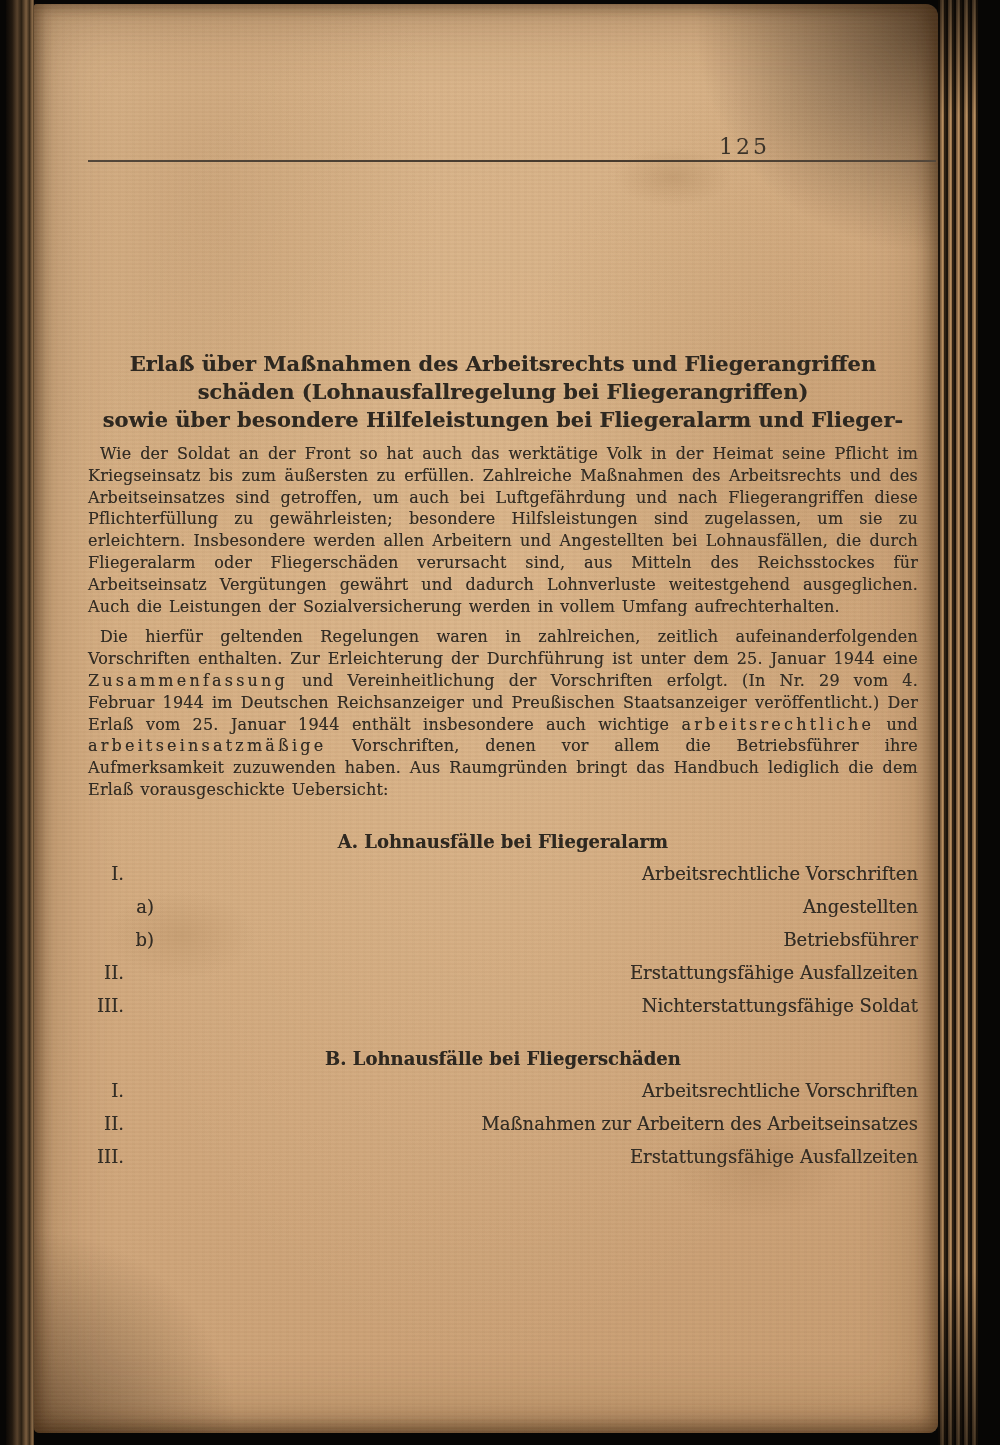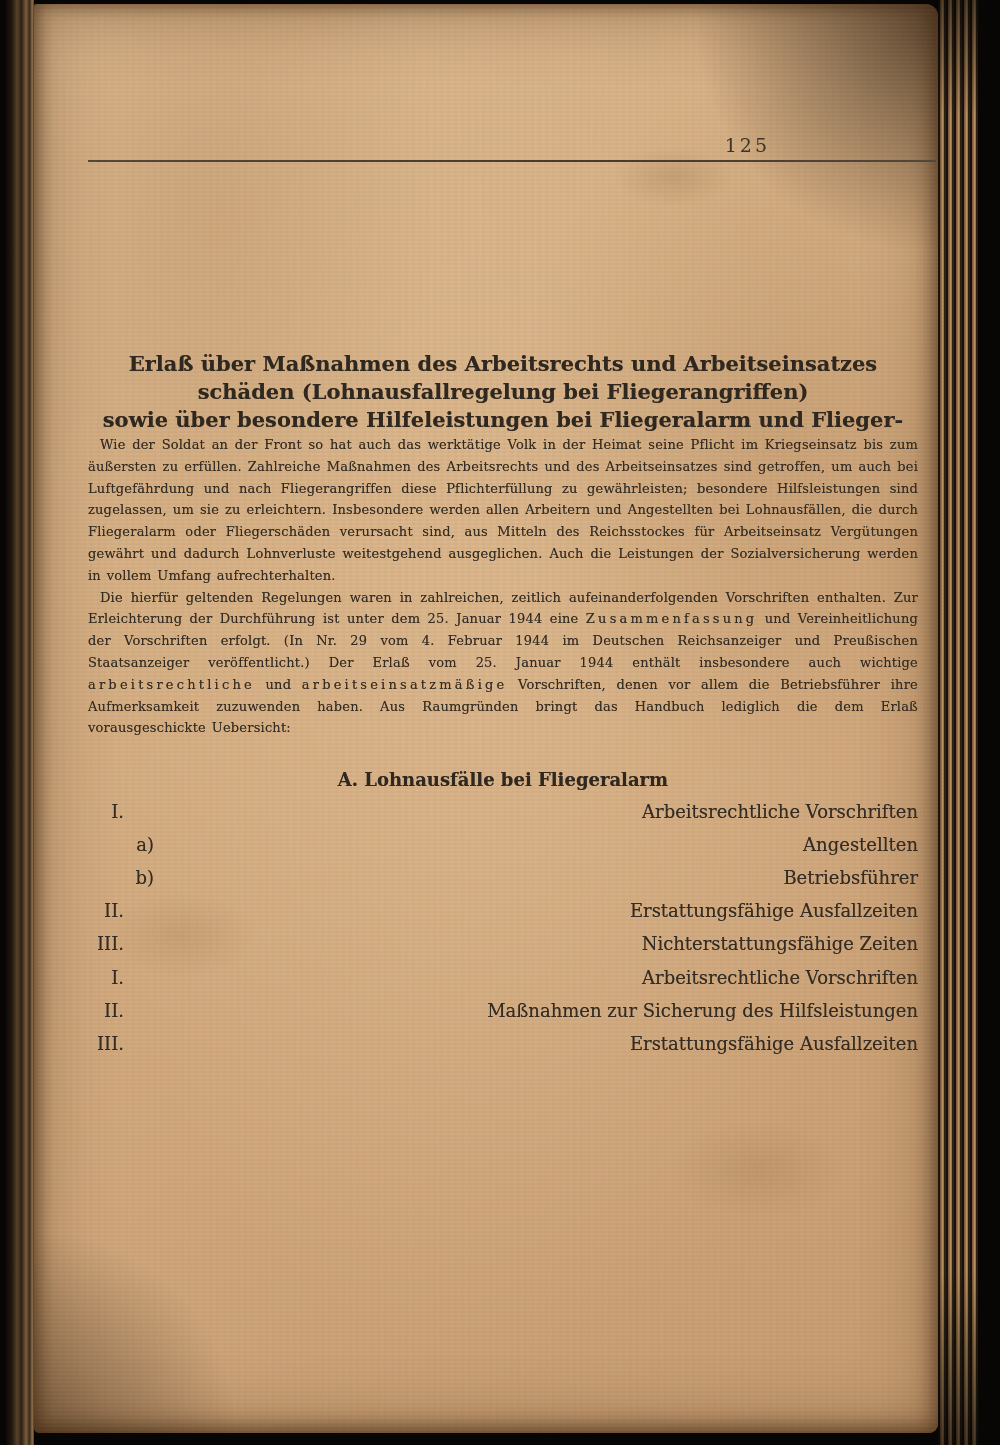--- a/index.html
+++ b/index.html
@@ -55,39 +55,40 @@
       repeating-linear-gradient(90deg, rgba(90,60,30,0.02) 0 3px, rgba(0,0,0,0) 3px 7px);
   }
   .stain { position: absolute; border-radius: 50%; pointer-events: none; }
   .stain.s1 { left: 64%; top: 10%; width: 120px; height: 60px; background: radial-gradient(ellipse, rgba(125,85,45,0.18), rgba(125,85,45,0) 70%); }
   .stain.s2 { left: 8%;  top: 62%; width: 150px; height: 90px; background: radial-gradient(ellipse, rgba(130,90,48,0.14), rgba(130,90,48,0) 70%); }
   .stain.s3 { left: 70%; top: 78%; width: 180px; height: 100px; background: radial-gradient(ellipse, rgba(120,82,44,0.13), rgba(120,82,44,0) 70%); }
 
   
   .folio {
     position: absolute; top: 130px; right: 168px;
-    font-size: 19px; letter-spacing: 3px; color: #3c342a; font-weight: 500;
+    font-size: 22px; letter-spacing: 3px; color: #3c342a; font-weight: 500;
   }
   .head-rule {
     position: absolute; top: 156px; left: 54px; right: 2px; height: 2px;
     background: linear-gradient(90deg, #53473a, #463a2d 60%, #53473a);
   }
 
   
   .content {
     position: absolute; top: 346px; left: 54px; width: 830px;
     color: #322c24;
     text-shadow: 0 0 0.5px rgba(60,48,35,0.55);
   }
   .doc-title { text-align: center; font-weight: bold; font-size: 21px; line-height: 28px; color: #2e2820; }
   .doc-title .t-line { display: block; }
   .doc-date { text-align: center; font-weight: bold; font-size: 18px; margin-top: 9px; color: #2e2820; }
 
   .para {
-    font-size: 13px; line-height: 21.8px;
+    margin-top: 9px;
+    font-size: 16px; line-height: 21.8px;
     text-align: justify;
     text-indent: 12px;
     word-spacing: 1.5px; letter-spacing: 0.2px;
   }
   .spaced { letter-spacing: 3.2px; }
 
   .sec-heading {
     margin-top: 30px;
     text-align: center; font-weight: bold; font-size: 18px; color: #2e2820;
   }
@@ -112,21 +113,21 @@
     <div class="stain s1"></div>
     <div class="stain s2"></div>
     <div class="stain s3"></div>
 
     <div class="folio">125</div>
     <div class="head-rule"></div>
 
     <div class="content">
 
       <h1 class="doc-title">
-        <span class="t-line">Erlaß über Maßnahmen des Arbeitsrechts und Arbeitseinsatzes</span>
+        <span class="t-line">Erlaß über Maßnahmen des Arbeitsrechts und Fliegerangriffen</span>
         <span class="t-line">schäden (Lohnausfallregelung bei Fliegerangriffen)</span>
         <span class="t-line">sowie über besondere Hilfeleistungen bei Fliegeralarm und Flieger-</span>
       </h1>
 
 
       <p class="para">Wie der Soldat an der Front so hat auch das werktätige Volk in der Heimat seine Pflicht im Kriegseinsatz bis zum äußersten zu erfüllen. Zahlreiche Maßnahmen des Arbeitsrechts und des Arbeitseinsatzes sind getroffen, um auch bei Luftgefährdung und nach Fliegerangriffen diese Pflichterfüllung zu gewährleisten; besondere Hilfsleistungen sind zugelassen, um sie zu erleichtern. Insbesondere werden allen Arbeitern und Angestellten bei Lohnausfällen, die durch Fliegeralarm oder Fliegerschäden verursacht sind, aus Mitteln des Reichsstockes für Arbeitseinsatz Vergütungen gewährt und dadurch Lohnverluste weitestgehend ausgeglichen. Auch die Leistungen der Sozialversicherung werden in vollem Umfang aufrechterhalten.</p>
 
       <p class="para"><span>Die hierfür geltenden Regelungen waren in zahlreichen, zeitlich aufeinanderfolgenden Vorschriften enthalten. Zur Erleichterung der Durchführung ist unter dem 25. Januar 1944 eine </span><span class="spaced">Zusammenfassung</span><span> und Vereinheitlichung der Vorschriften erfolgt. (In Nr. 29 vom 4. Februar 1944 im Deutschen Reichsanzeiger und Preußischen Staatsanzeiger veröffentlicht.) Der Erlaß vom 25. Januar 1944 enthält insbesondere auch wichtige </span><span class="spaced">arbeitsrechtliche</span><span> und </span><span class="spaced">arbeitseinsatzmäßige</span><span> Vorschriften, denen vor allem die Betriebsführer ihre Aufmerksamkeit zuzuwenden haben. Aus Raumgründen bringt das Handbuch lediglich die dem Erlaß vorausgeschickte Uebersicht:</span></p>
 
       <div class="sec-heading">A. Lohnausfälle bei Fliegeralarm</div>
@@ -143,33 +144,34 @@
         <div class="toc-row lv2">
           <span class="toc-marker">b)</span>
           <span class="toc-label">Betriebsführer</span>
         </div>
         <div class="toc-row lv1 toc-gap">
           <span class="toc-marker">II.</span>
           <span class="toc-label">Erstattungsfähige Ausfallzeiten</span>
         </div>
         <div class="toc-row lv1 toc-gap">
           <span class="toc-marker">III.</span>
-          <span class="toc-label">Nichterstattungsfähige Zeiten</span>
+          <span class="toc-label">Nichterstattungsfähige Soldat</span>
         </div>
       </div>
 
+      <div class="sec-heading">B. Lohnausfälle bei Fliegerschäden</div>
 
       <div class="toc">
         <div class="toc-row lv1">
           <span class="toc-marker">I.</span>
           <span class="toc-label">Arbeitsrechtliche Vorschriften</span>
         </div>
         <div class="toc-row lv1 toc-gap">
           <span class="toc-marker">II.</span>
-          <span class="toc-label">Maßnahmen zur Sicherung des Hilfsleistungen</span>
+          <span class="toc-label">Maßnahmen zur Arbeitern des Arbeitseinsatzes</span>
         </div>
         <div class="toc-row lv1 toc-gap">
           <span class="toc-marker">III.</span>
           <span class="toc-label">Erstattungsfähige Ausfallzeiten</span>
         </div>
       </div>
 
     </div>
   </div>
 </div>

